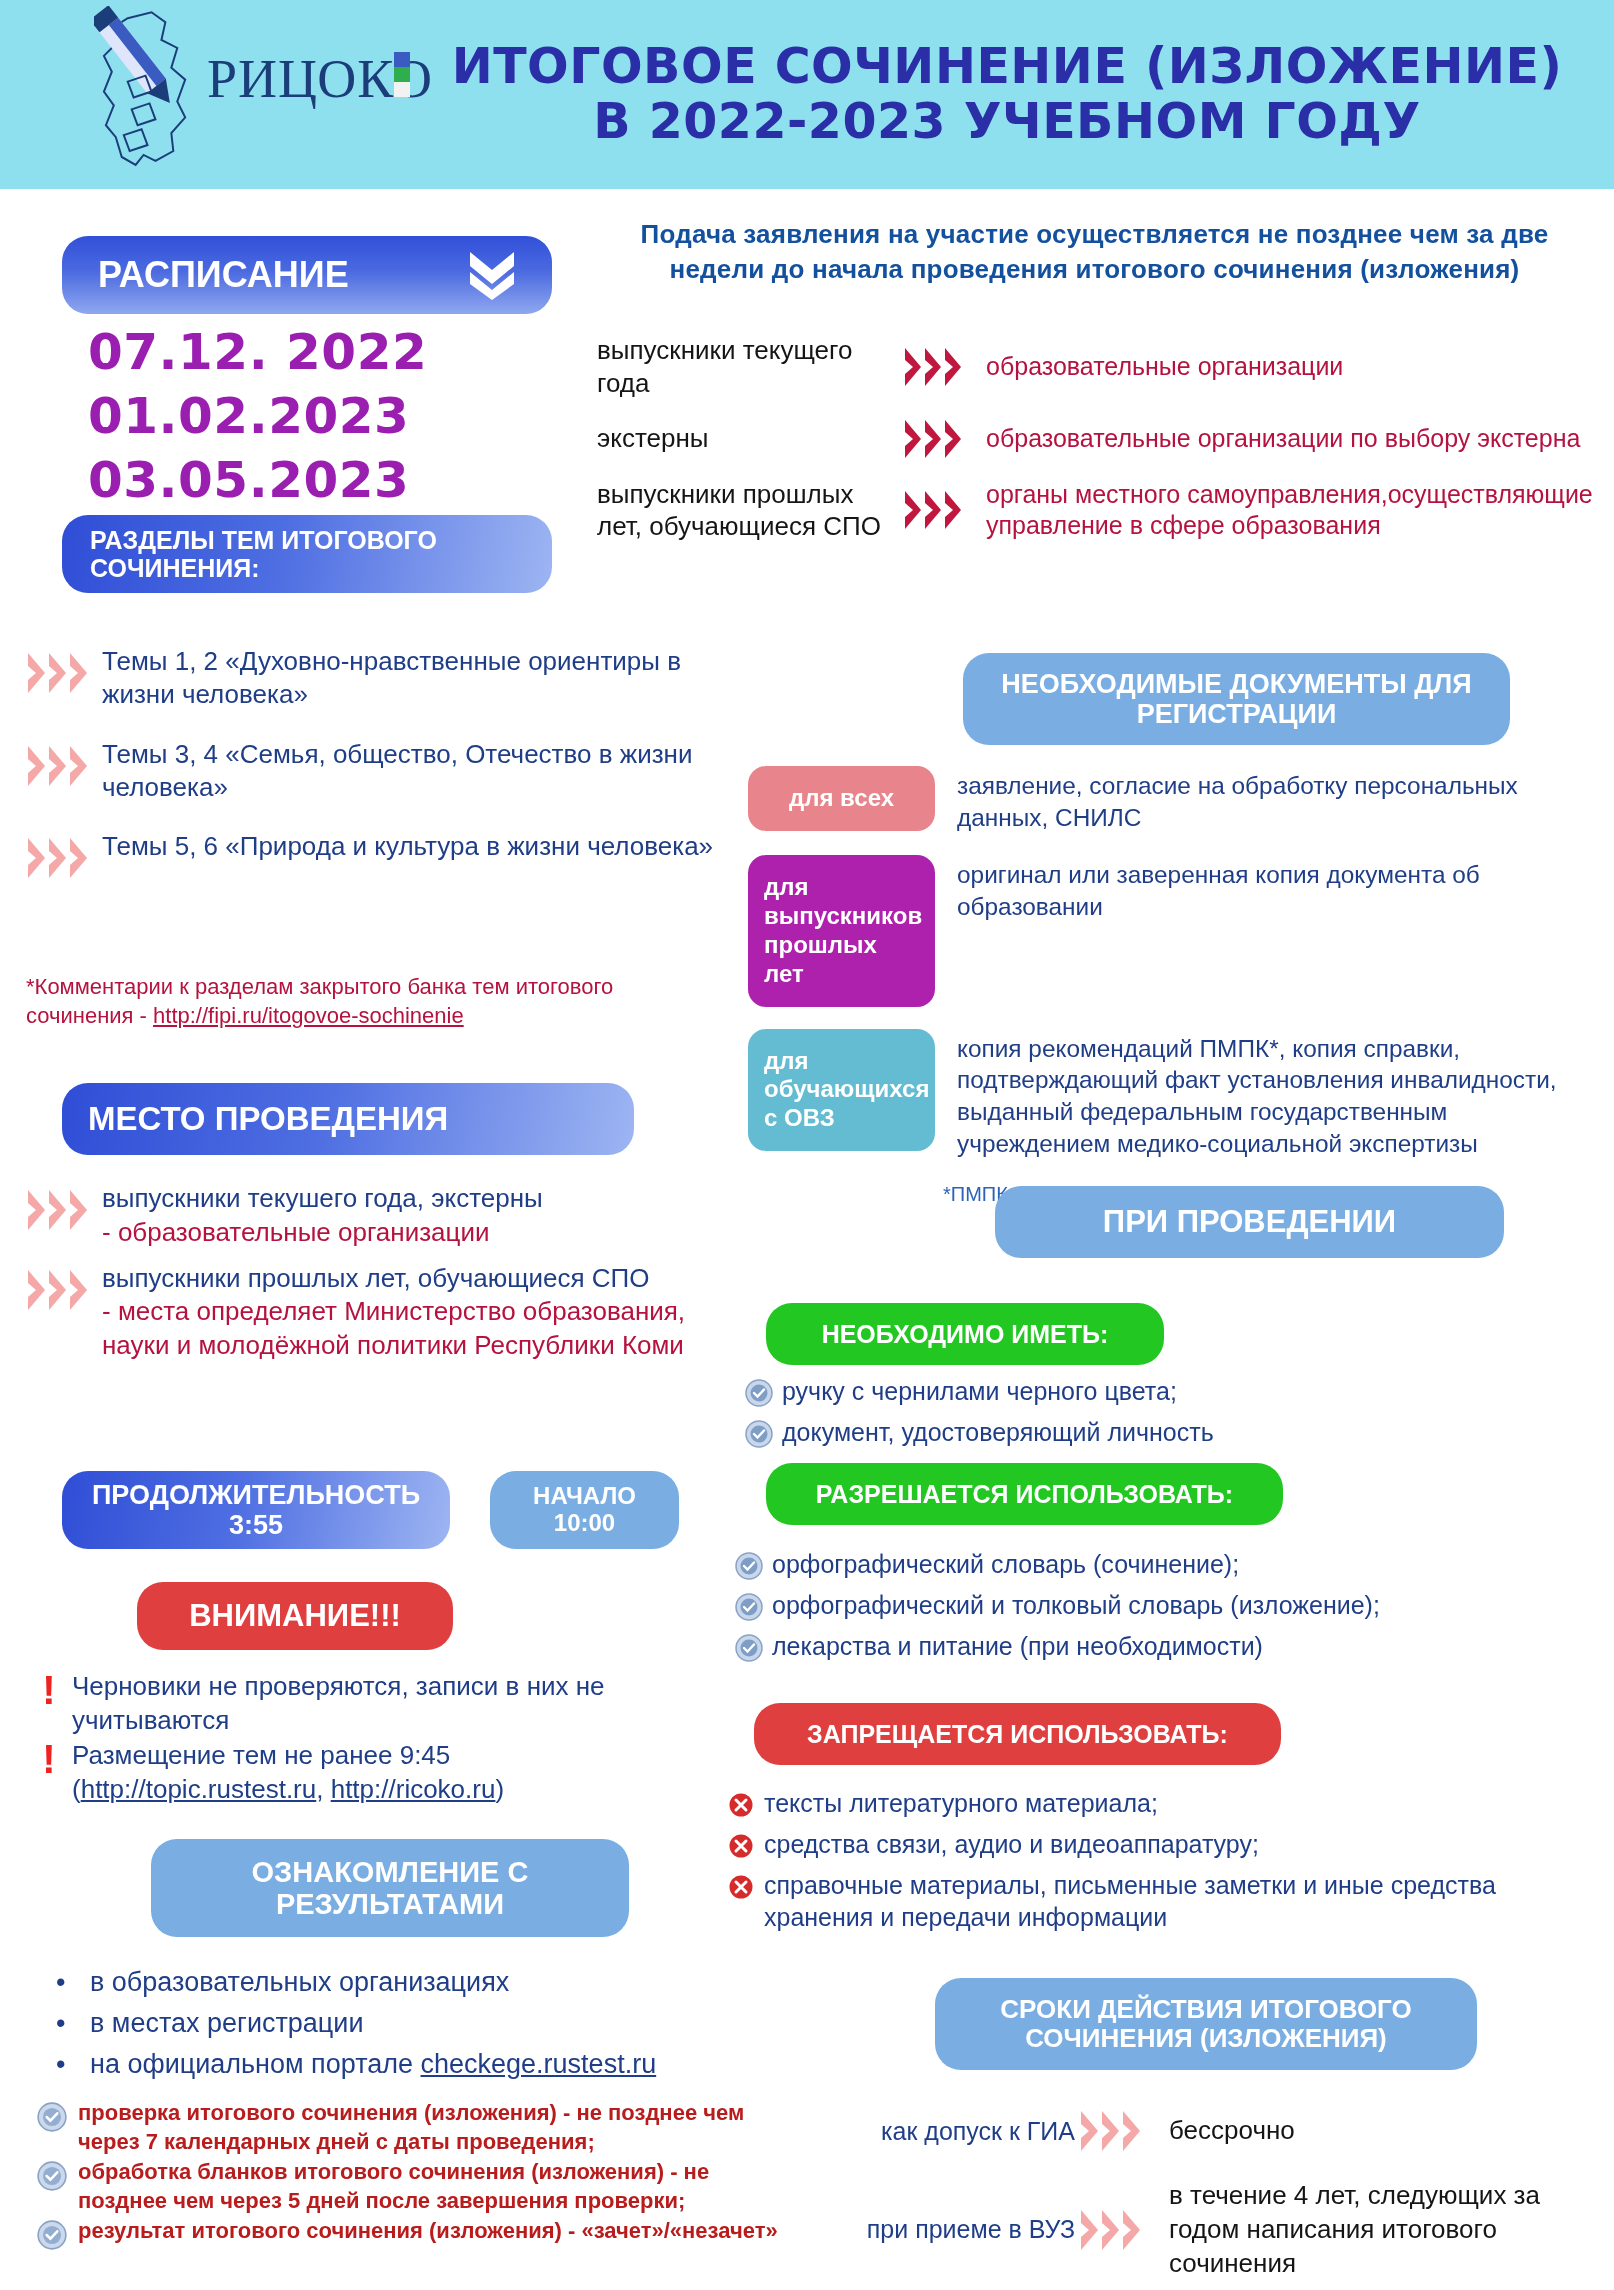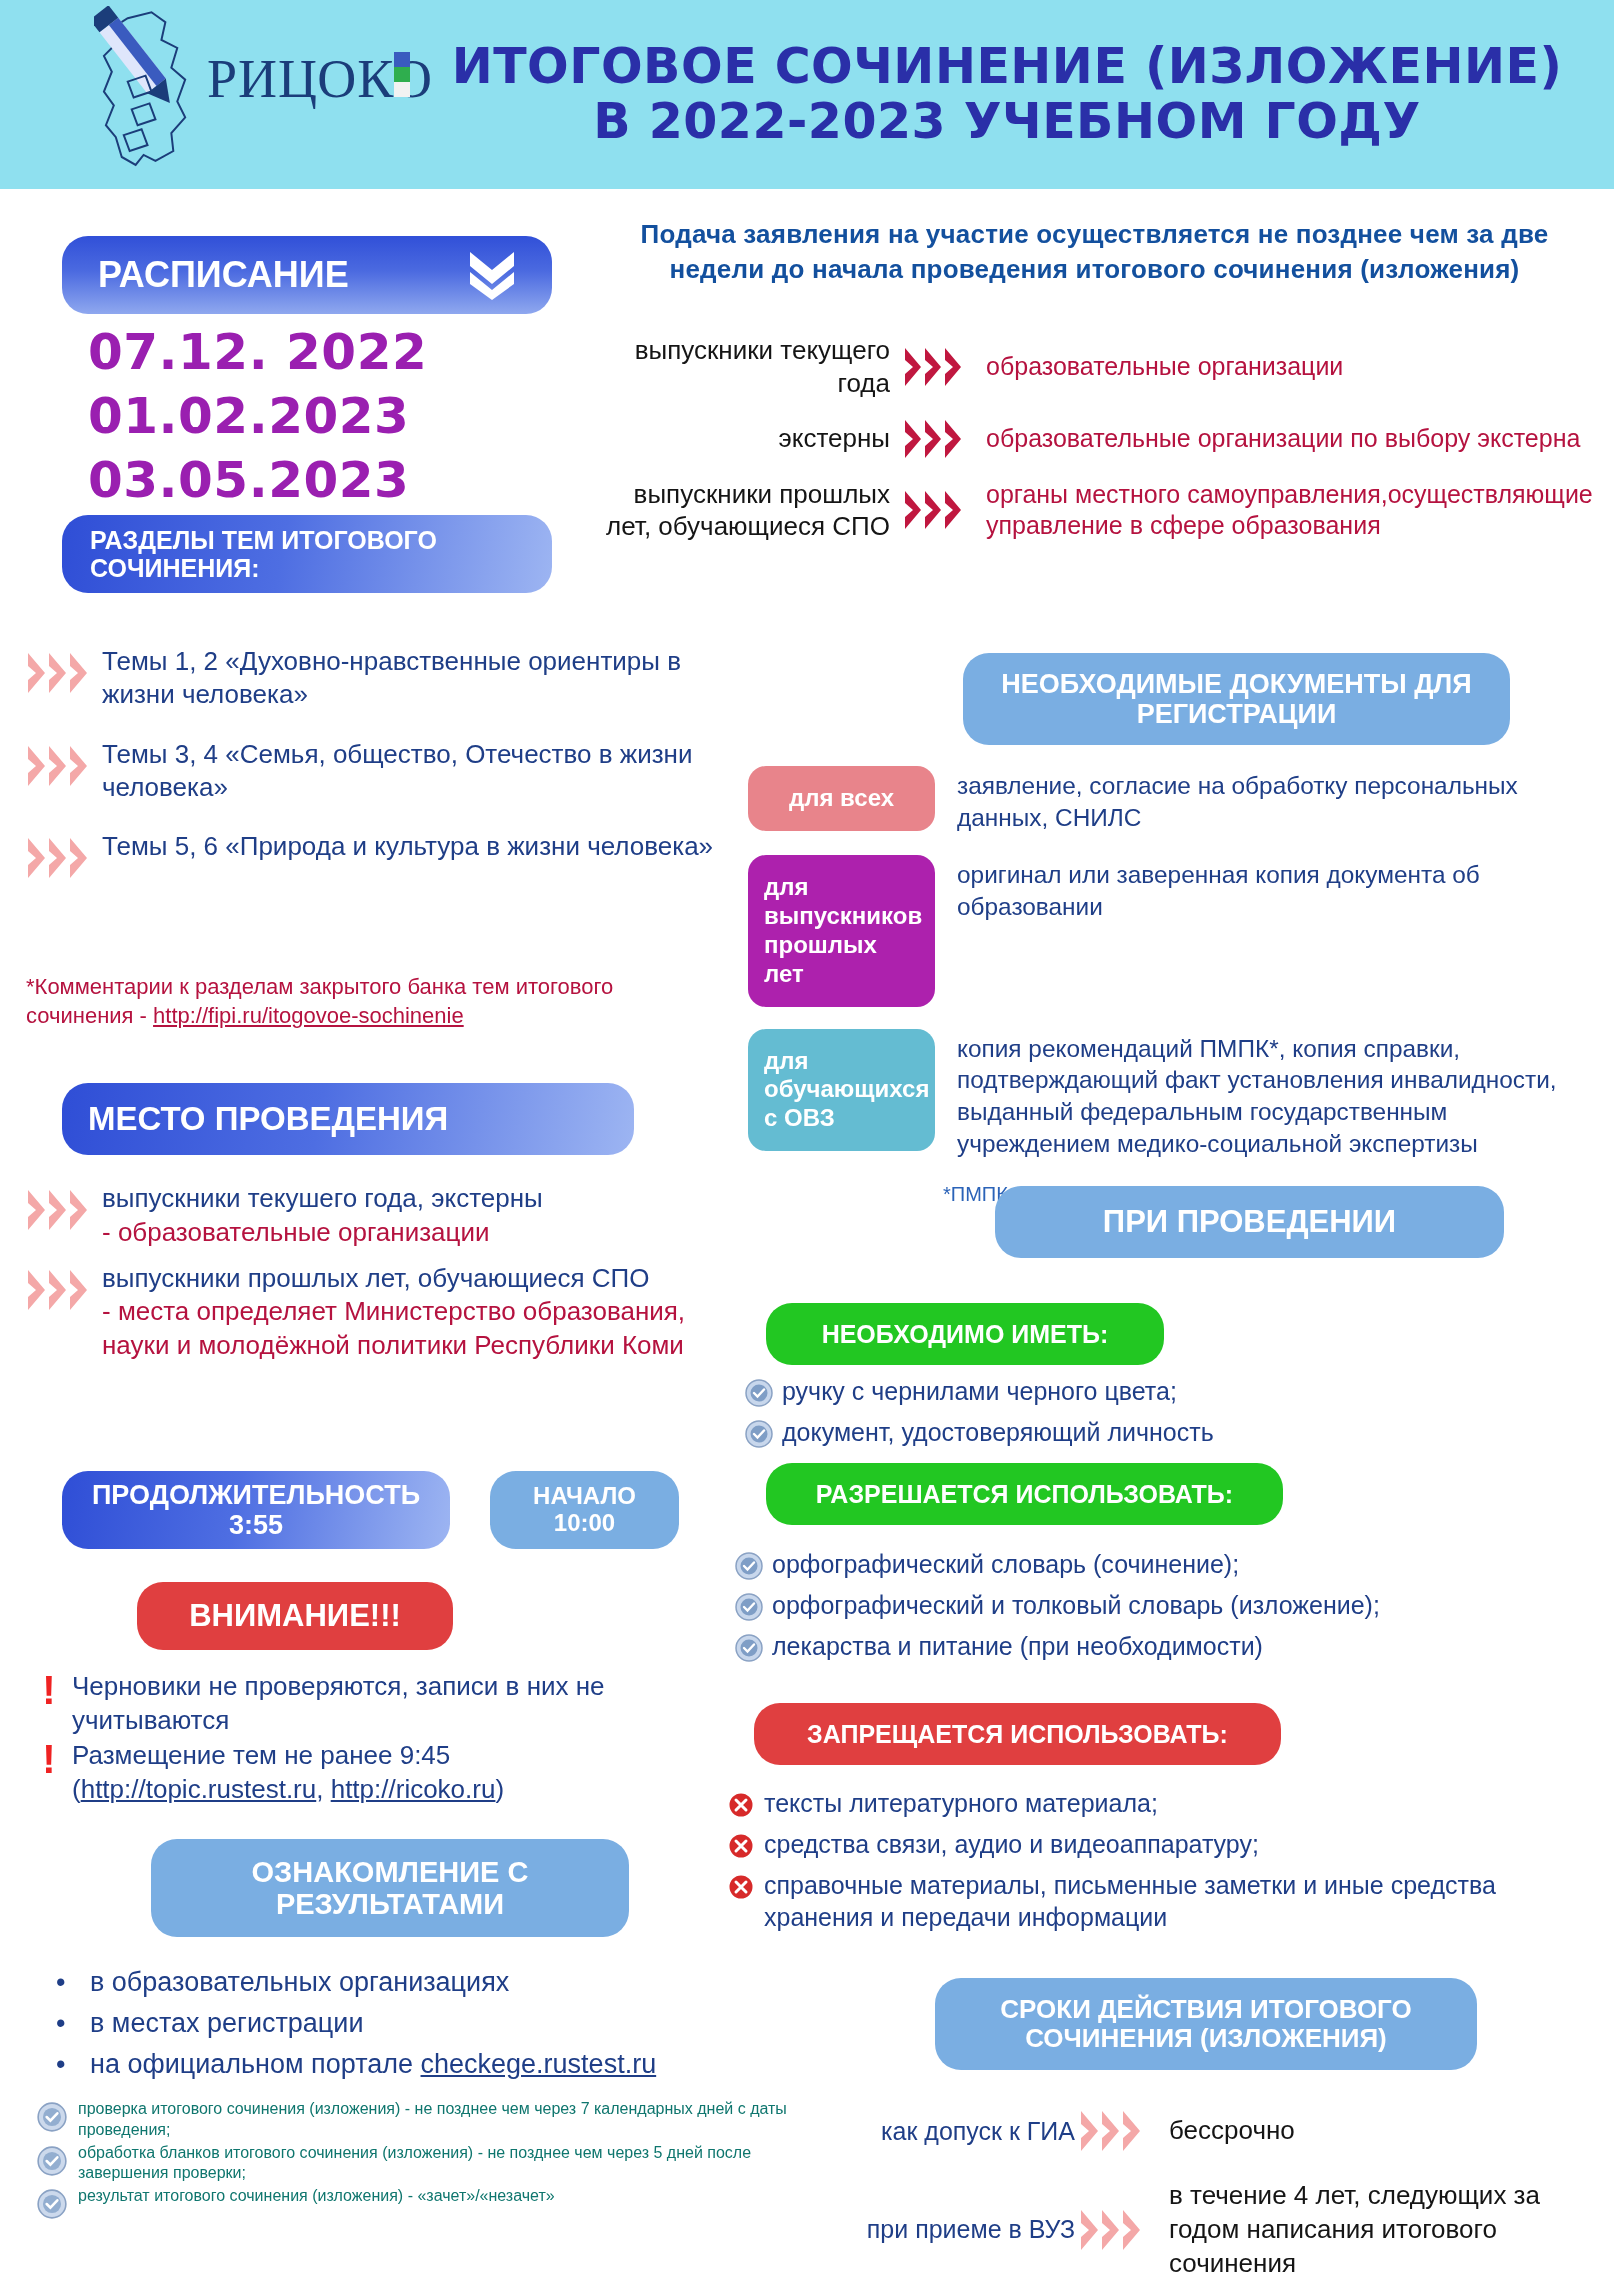--- a/index.html
+++ b/index.html
@@ -62,21 +62,21 @@
   .sched-pill { left: 62px; top: 236px; width: 490px; height: 78px; font-size: 36px; }
   .sched-pill-inner { display:flex; align-items:center; justify-content:space-between; width:100%; padding:0 34px 0 36px; }
   .sched-dates { left: 88px; top: 320px; font-size: 50px; font-weight: bold; line-height: 1.28; letter-spacing: 0.5px;
      font-family: "DejaVu Sans", sans-serif; }
 
   
   .apply-head { left: 597px; top: 217px; width: 995px; font-size: 26px; font-weight: bold;
     color: #13509e; text-align: center; line-height: 1.33; letter-spacing: 0.2px; }
   .apply-rows { left: 597px; top: 334px; width: 1005px; }
   .apply-row { display: flex; align-items: center; margin-bottom: 16px; }
-  .apply-left { width: 303px; text-align: right; font-size: 26px; color: #151515; line-height: 1.26; padding-right: 10px; }
+  .apply-left { width: 303px; font-size: 26px; color: #151515; line-height: 1.26; padding-right: 10px; }
   .apply-arrow { width: 74px; display:flex; justify-content:center; flex:none; }
   .apply-right { flex: 1; font-size: 25px; color: #b5123f; line-height: 1.26; padding-left: 12px; }
 
   
   .razdel-pill { left: 62px; top: 515px; width: 490px; height: 78px; font-size: 25px; }
   .razdel-pill span { display:block; width:100%; text-align:left; padding-left: 28px; }
 
   
   .themes { left: 26px; top: 645px; width: 716px; }
   .theme-item { display: flex; align-items: flex-start; margin-bottom: 26px; }
@@ -140,21 +140,21 @@
   
   .result-pill { left: 151px; top: 1839px; width: 478px; height: 98px; font-size: 29px; }
   .result-bullets { left: 56px; top: 1965px; width: 736px; }
   .rb-item { display:flex; align-items: flex-start; font-size: 27px; color: #1f3e87; line-height: 1.30; margin-bottom: 6px; }
   .rb-dot { width: 34px; flex: none; font-size: 27px; }
   .rb-text a { color: #1f3e87; }
 
   .final-list { left: 36px; top: 2099px; width: 756px; }
   .fl-item { display:flex; align-items: flex-start; margin-bottom: 2px; }
   .fl-icon { width: 42px; flex: none; padding-top: 2px; }
-  .fl-text { font-size: 16px; color: #0f766e; line-height: 1.30; }
+  .fl-text { font-size: 22px; color: #b91c1c; line-height: 1.30; font-weight: bold; }
 
   
   .valid-pill { left: 935px; top: 1978px; width: 542px; height: 92px; font-size: 26px; }
   .valid-rows { left: 796px; top: 2107px; width: 806px; }
   .valid-row { display: flex; align-items: center; margin-bottom: 24px; }
   .valid-left { width: 279px; text-align: right; font-size: 25px; color: #1f3e87; }
   .valid-arrow { width: 78px; flex:none; display:flex; justify-content:center; }
   .valid-right { flex: 1; font-size: 26px; color: #151515; line-height: 1.30; padding-left: 16px; }
 </style>
 </head>

